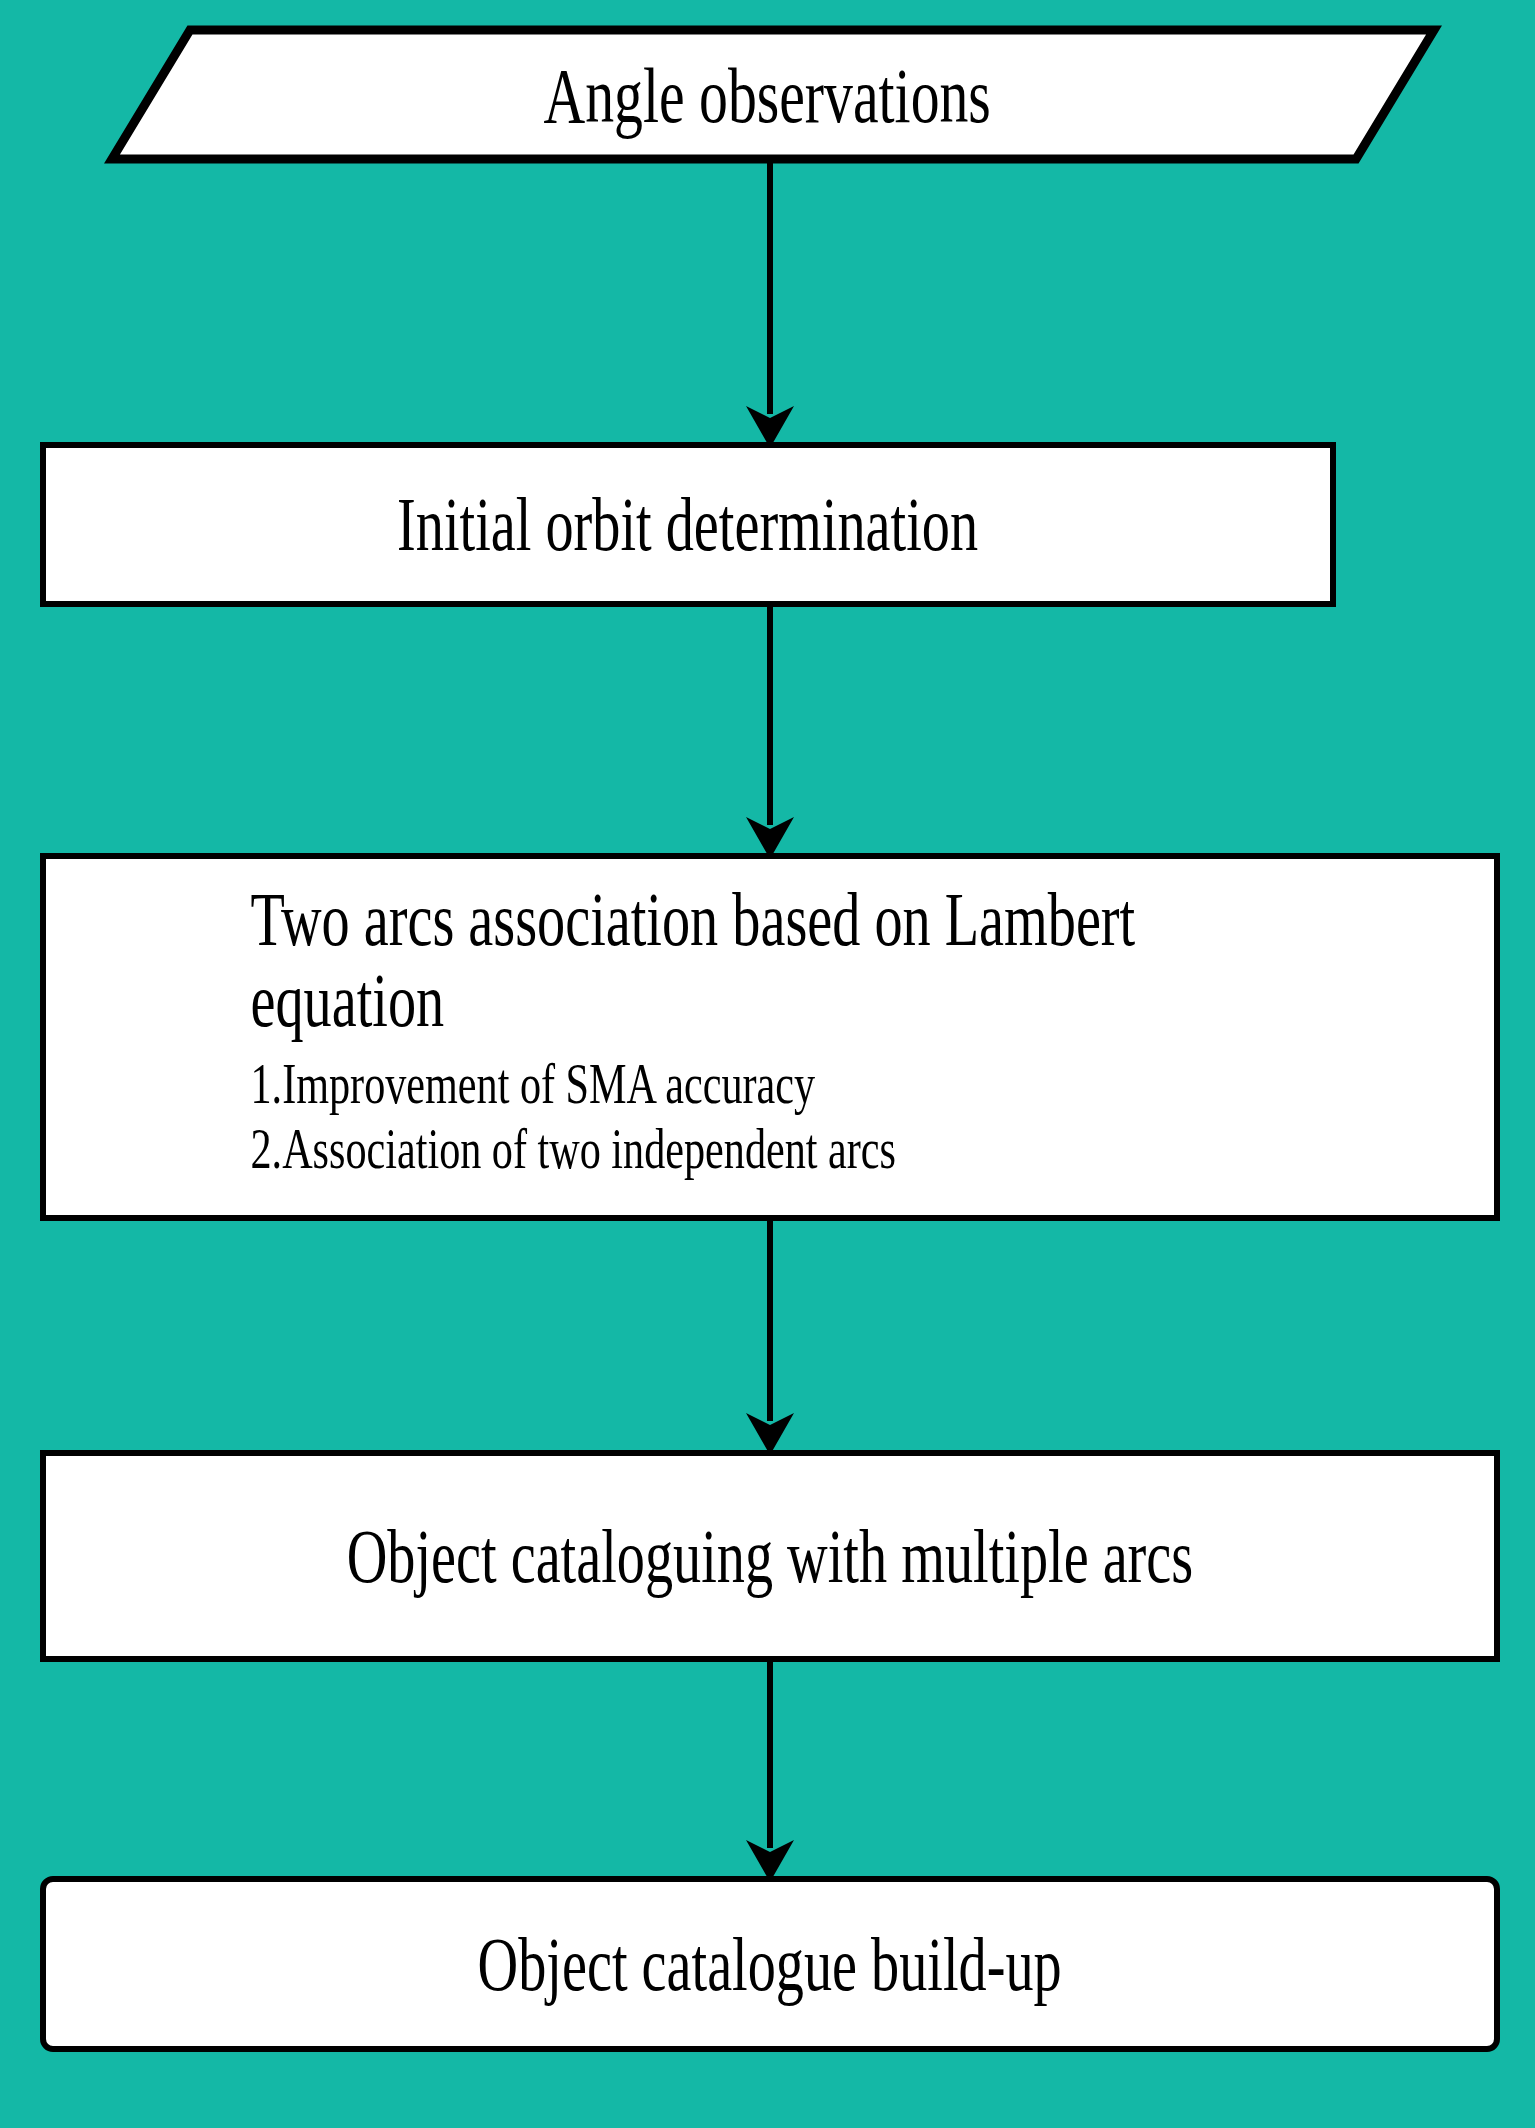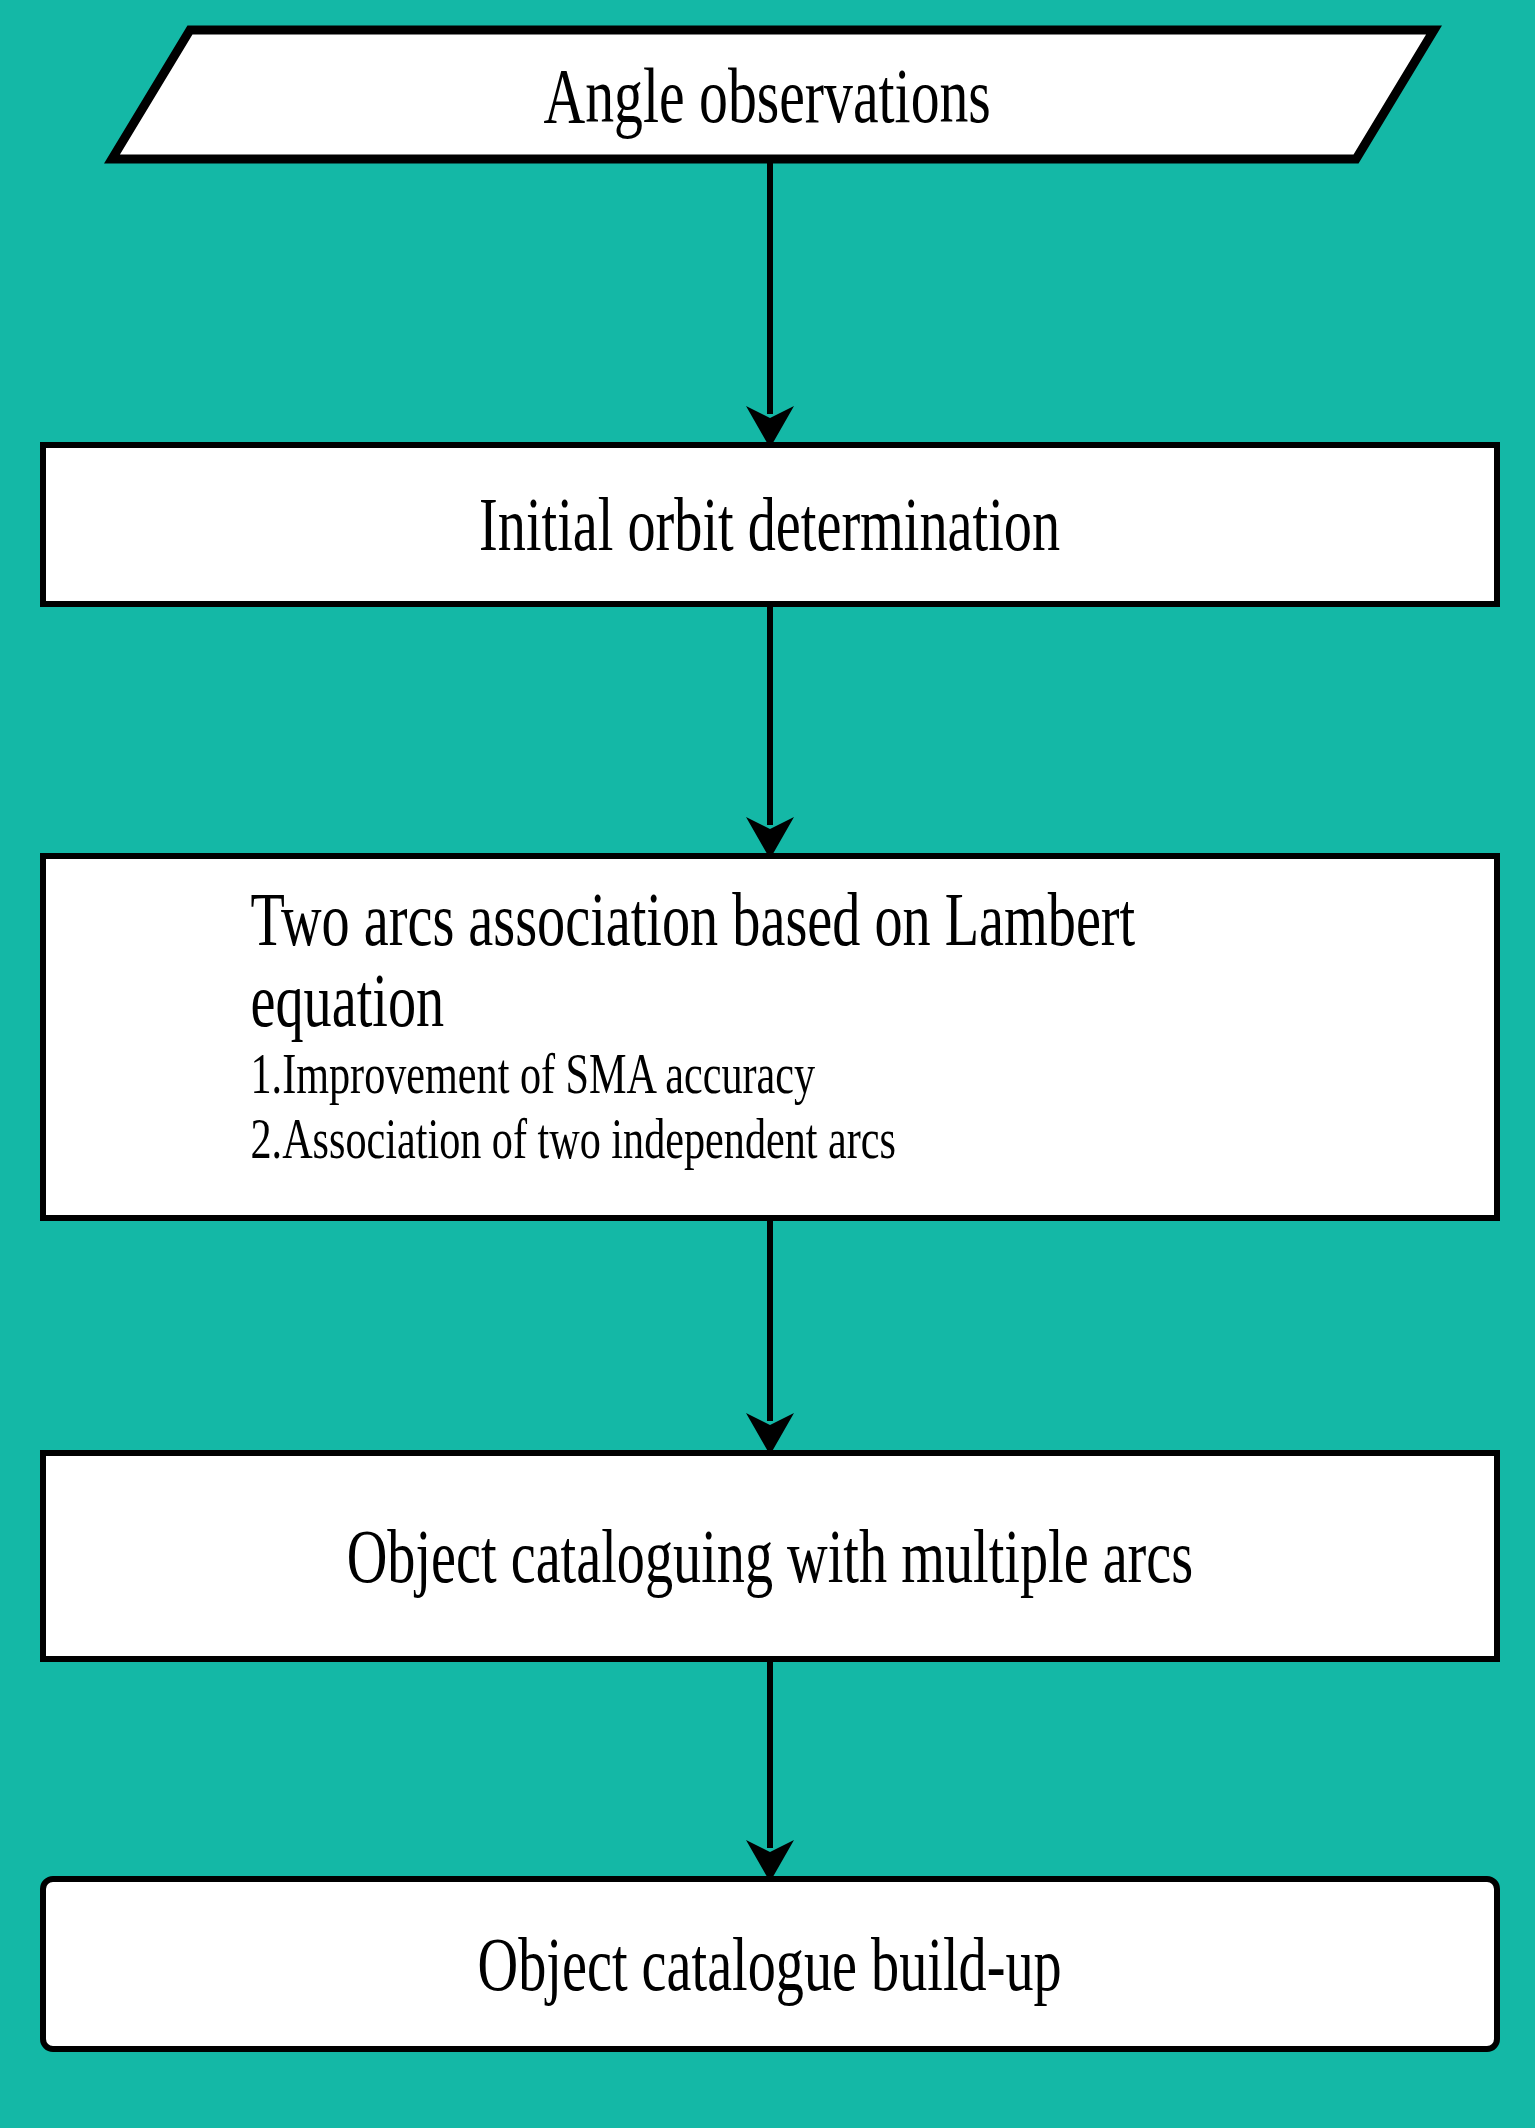--- a/index.html
+++ b/index.html
@@ -74,41 +74,41 @@
     line-height: 1.05;
   }
   .parallelogram-label .node-label {
     font-size: 78px;
   }
 
   
   #node-iod {
     left: 40px;
     top: 442px;
-    width: 1460px;
+    width: 1296px;
     height: 165px;
   }
   #node-iod .node-label { font-size: 76px; }
 
   #node-assoc {
     left: 40px;
     top: 853px;
     width: 1460px;
     height: 368px;
     padding: 20px 22px 10px 22px;
     display: block;
   }
   #node-assoc .headline {
     font-size: 76px;
     display: block;
     text-align: left;
   }
   #node-assoc .sub-list {
     display: block;
-    margin-top: 2px;
+    margin-top: 12px;
   }
   #node-assoc .sub-item {
     font-size: 57px;
     display: block;
     text-align: left;
     line-height: 1.14;
   }
 
   #node-catalog {
     left: 40px;

